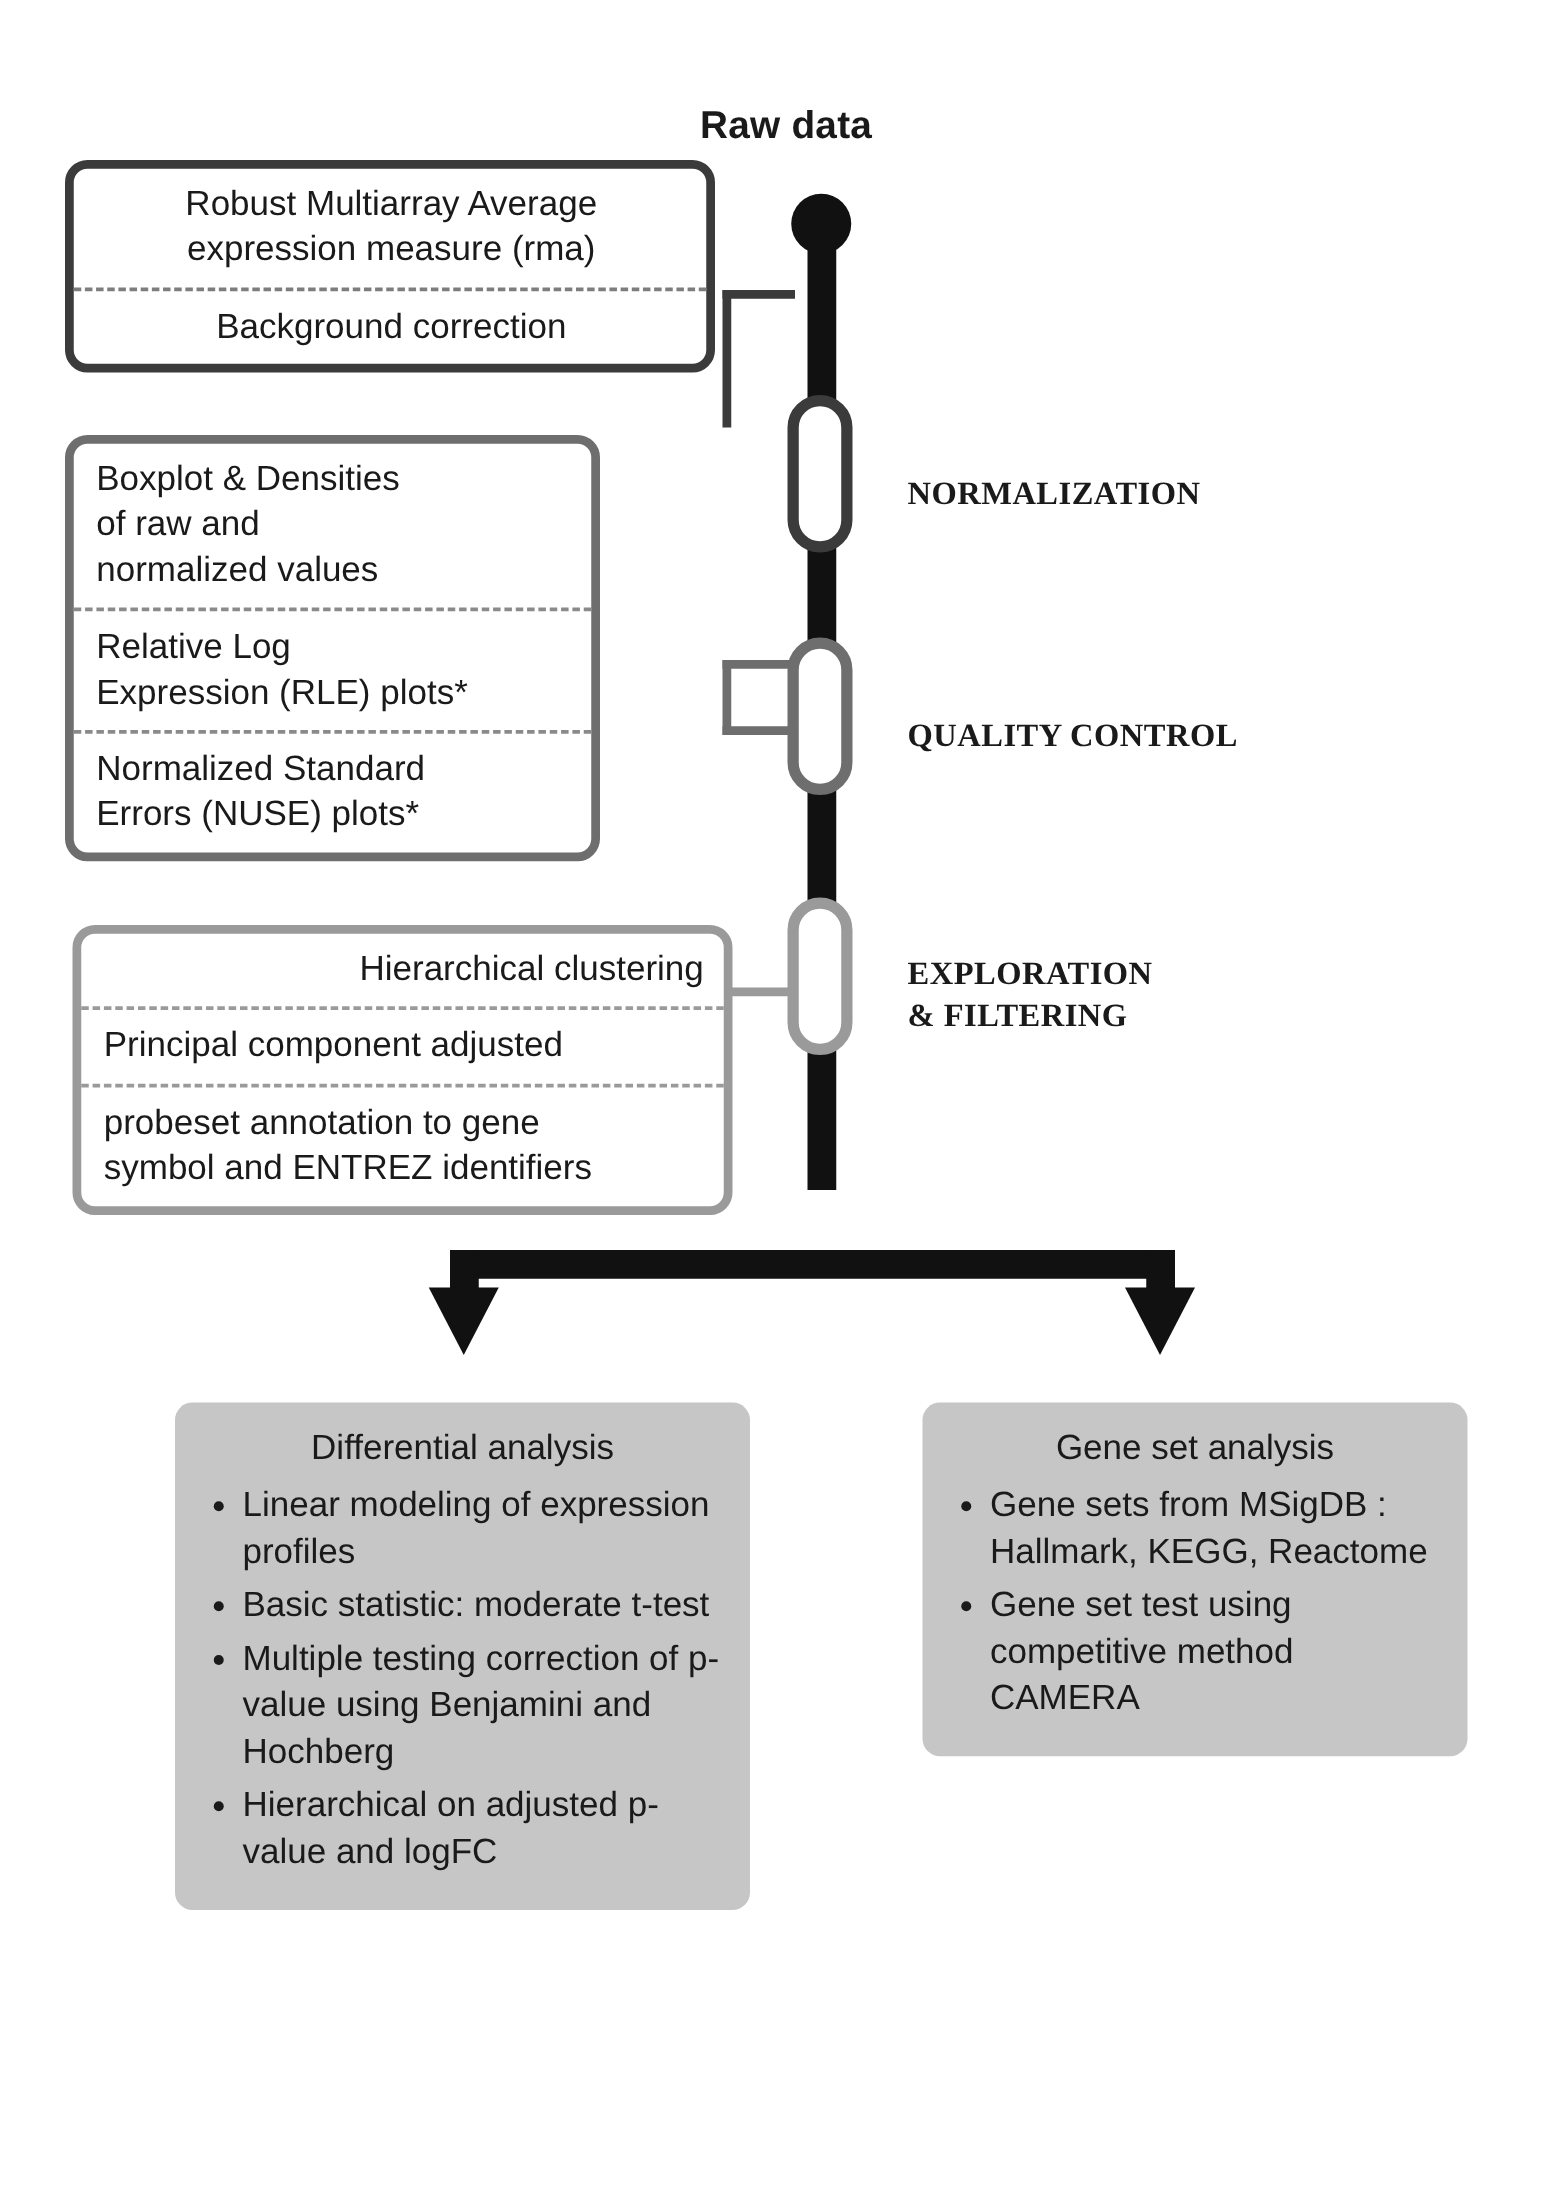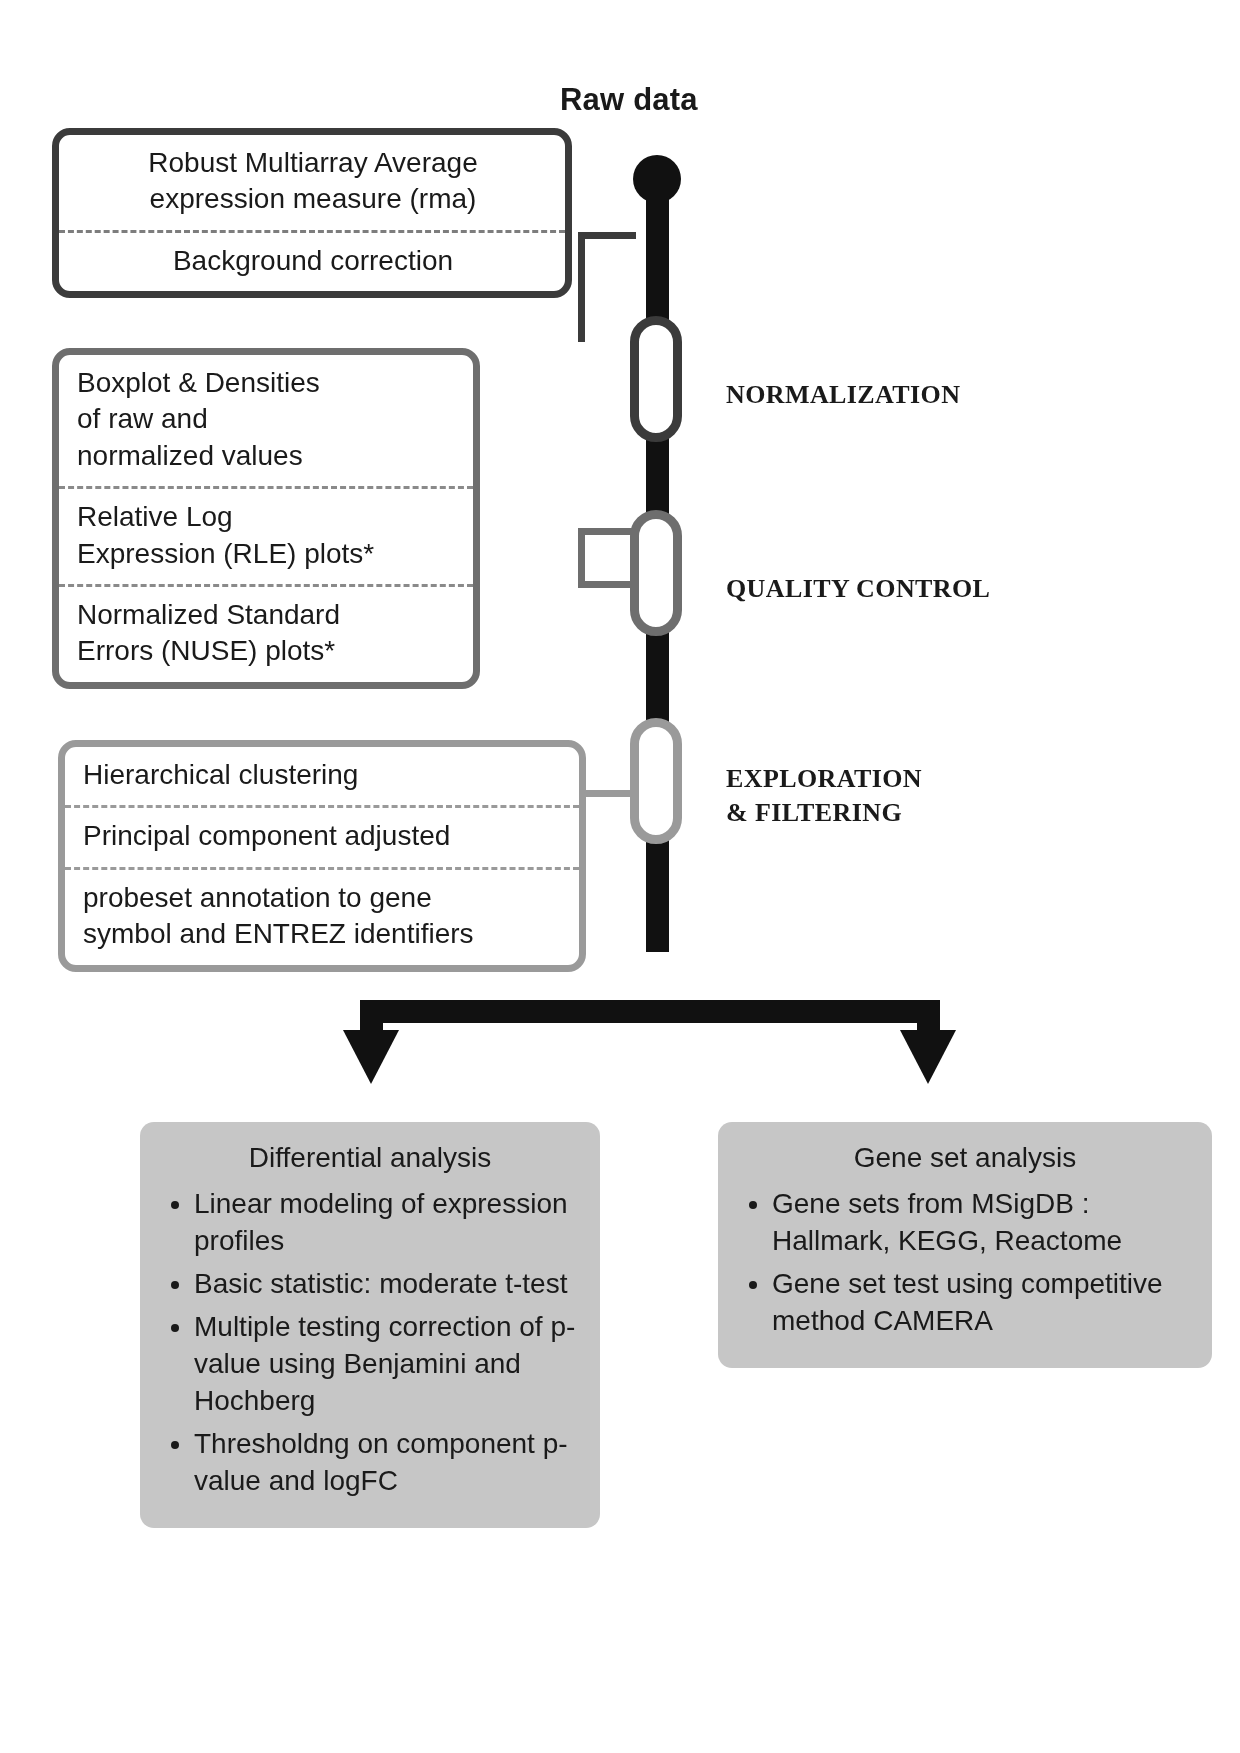--- a/index.html
+++ b/index.html
@@ -204,35 +204,35 @@
   <div class="row" style="white-space:pre-line;">Boxplot &amp; Densities
 of raw and
 normalized values</div>
   <div class="row" style="white-space:pre-line;">Relative Log
 Expression (RLE) plots*</div>
   <div class="row" style="white-space:pre-line;">Normalized Standard
 Errors (NUSE) plots*</div>
 </div>
 
 <div class="panel light" style="left:58px; top:740px; width:528px;">
-  <div class="row" style="white-space:pre-line;">Hierarchical clustering</div>
+  <div class="row" style="white-space:pre-line;text-align:right;">Hierarchical clustering</div>
   <div class="row" style="white-space:pre-line;">Principal component adjusted</div>
   <div class="row" style="white-space:pre-line;">probeset annotation to gene
 symbol and ENTREZ identifiers</div>
 </div>
 
 <div class="grey-box" style="left:140px; top:1122px; width:460px;">
   <div class="box-title">Differential analysis</div>
   <ul>
     <li>Linear modeling of expression profiles</li>
     <li>Basic statistic: moderate t-test</li>
     <li>Multiple testing correction of p-value using Benjamini and Hochberg</li>
-    <li>Thresholdng on component p-value and logFC</li>
+    <li>Hierarchical on adjusted p-value and logFC</li>
   </ul>
 </div>
 
-<div class="grey-box" style="left:718px; top:1122px; width:494px;">
+<div class="grey-box" style="left:738px; top:1122px; width:436px;">
   <div class="box-title">Gene set analysis</div>
   <ul>
     <li>Gene sets from MSigDB : Hallmark, KEGG, Reactome</li>
     <li>Gene set test using competitive method CAMERA</li>
   </ul>
 </div>
 
 </body></html>

